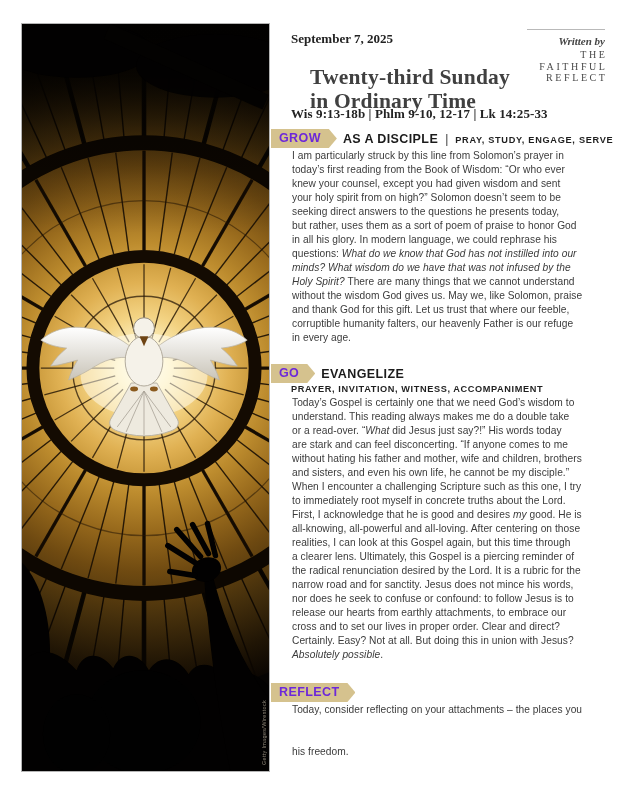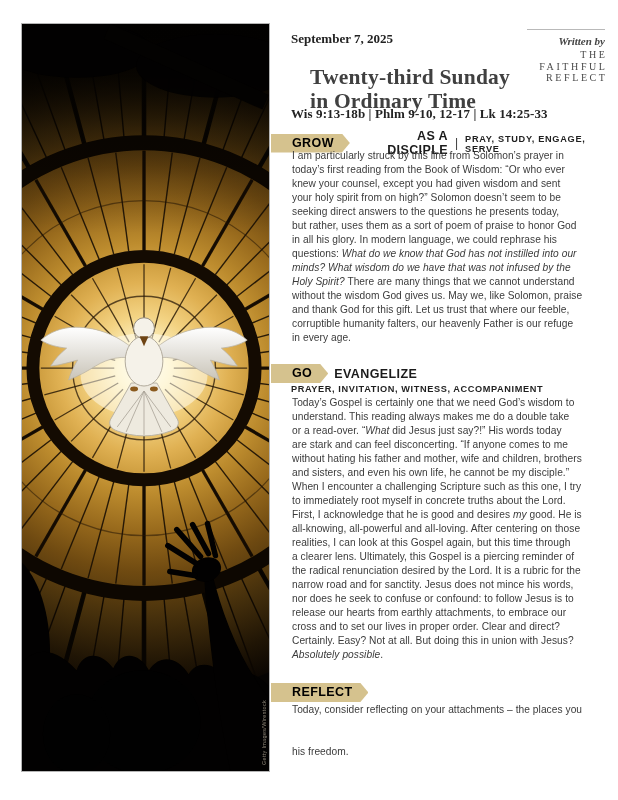--- a/index.html
+++ b/index.html
@@ -27,23 +27,23 @@
   .byline-rule{width:78px;border-top:1px solid #b9b9b9;margin:0 0 5px auto;}
   .written-by{font-family:"Liberation Serif",serif;font-style:italic;font-weight:bold;font-size:11px;margin-bottom:2px;}
   .byline-name{font-family:"Liberation Serif",serif;font-size:10px;letter-spacing:2.6px;line-height:11.5px;margin-right:-2.6px;color:#4a4a4a;}
   
   .date{position:absolute;left:291px;top:31px;font-family:"Liberation Serif",serif;font-weight:bold;font-size:13px;color:#232323;}
   .title{position:absolute;left:298px;top:54px;margin:12px;font-family:"Liberation Serif",serif;font-weight:bold;font-size:21.5px;line-height:23.5px;color:#404040;letter-spacing:.2px;}
   .scripture{position:absolute;left:291px;top:106px;font-family:"Liberation Serif",serif;font-weight:bold;font-size:13px;color:#232323;letter-spacing:.1px;}
   
   .section-header{position:absolute;left:271px;display:flex;align-items:center;gap:6px;}
   .ribbon{
-    display:inline-block;background:var(--ribbon,#d5c28e);color:#000000;
+    display:inline-block;background:var(--ribbon,#d5c28e);color:#6d28d9;
     font-size:12.5px;font-weight:800;letter-spacing:.4px;
-    line-height:19px;padding:0 16px 0 21px;
+    line-height:19px;padding:0 16px 0 8px;
     clip-path:polygon(0 0,calc(100% - 8px) 0,100% 50%,calc(100% - 8px) 100%,0 100%);
   }
   .header-rest{font-size:12.5px;font-weight:800;letter-spacing:.4px;color:#1b1b1b;text-align:right;}
   .header-pipe{font-size:12px;font-weight:300;color:#3a3a3a;margin:0 1px;}
   .tagline{font-size:9.2px;font-weight:800;letter-spacing:.7px;color:#1f1f1f;position:relative;top:1px;}
   .subtitle{position:absolute;left:291px;font-size:9.2px;font-weight:800;letter-spacing:.6px;color:#1f1f1f;}
   .body-text{
     position:absolute;left:292px;width:320px;
     font-size:10.2px;line-height:14px;color:#3b3b3b;
     letter-spacing:.05px;white-space:nowrap;

